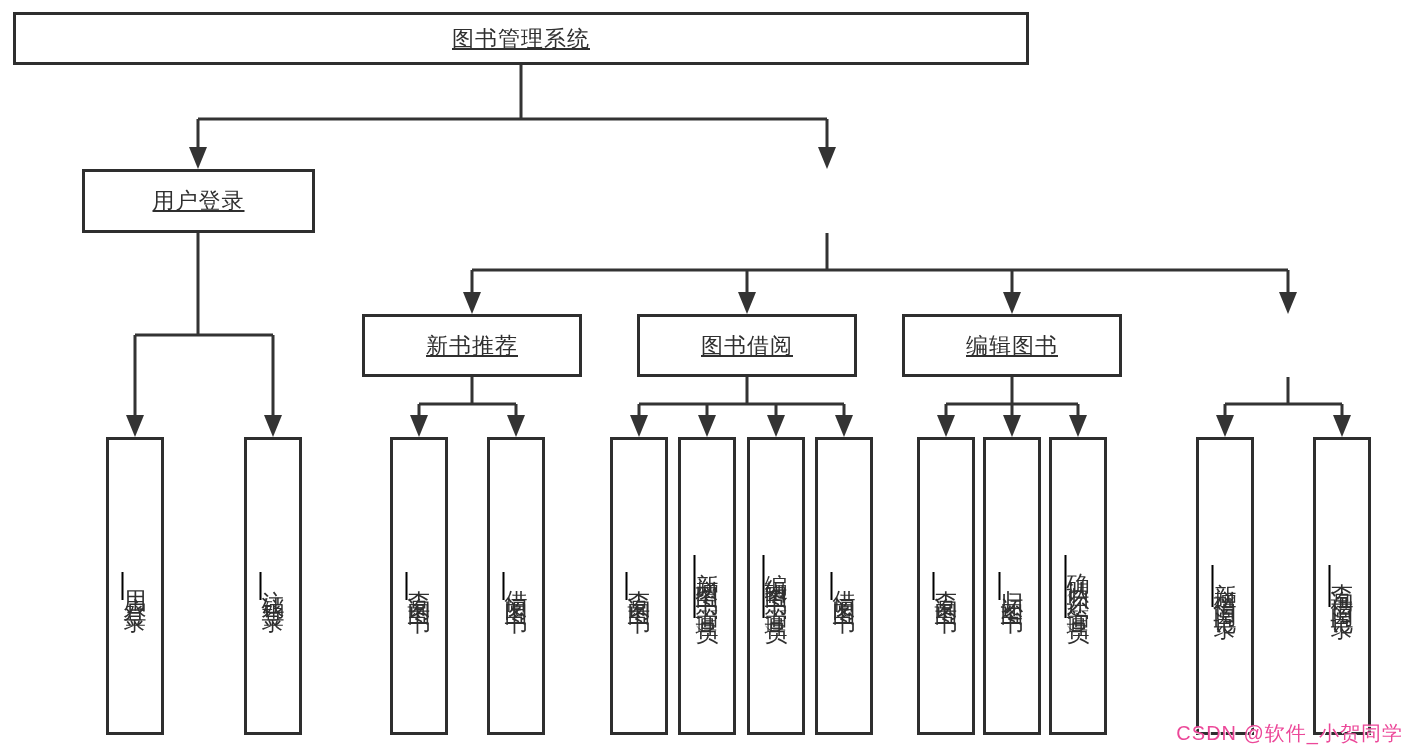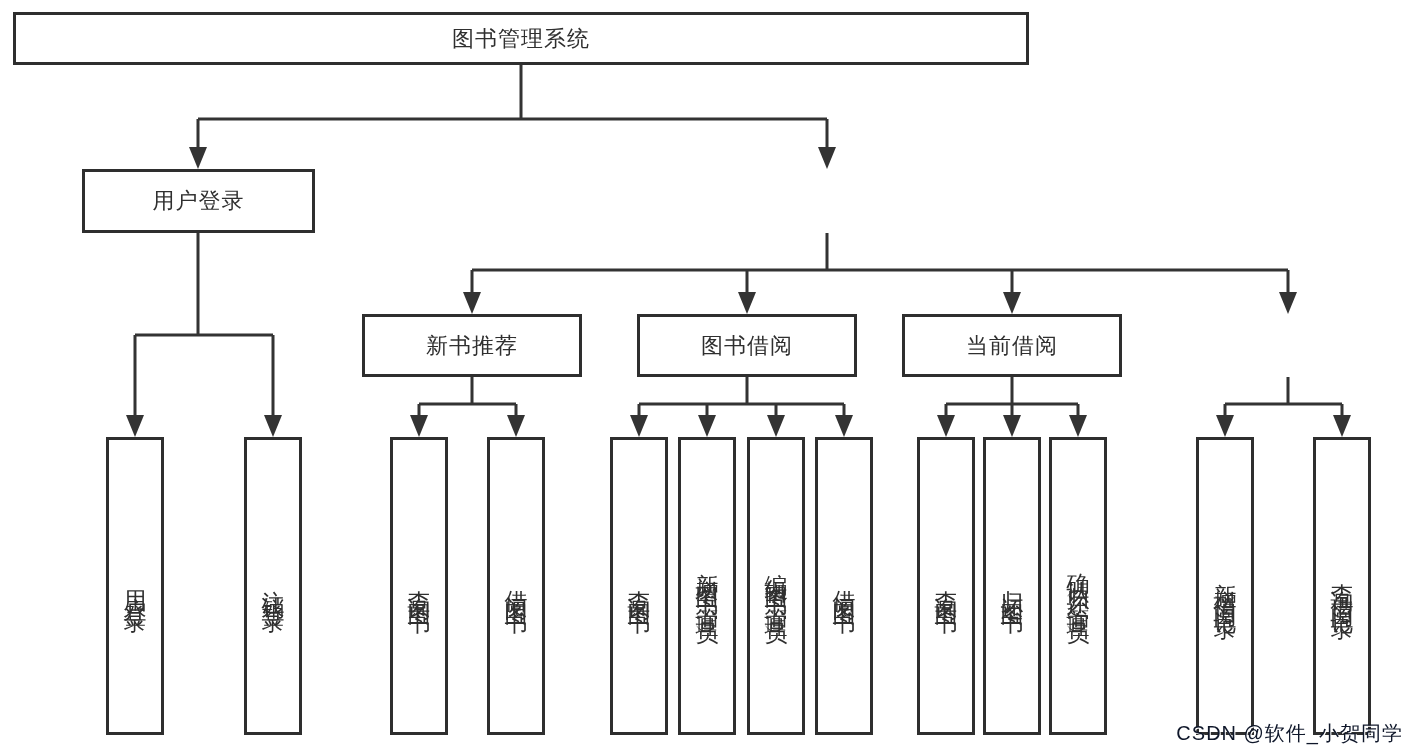--- a/index.html
+++ b/index.html
@@ -11,35 +11,36 @@
     overflow:hidden;
   }
   .wires{position:absolute;left:0;top:0;z-index:1;}
   .node{
     position:absolute;
     box-sizing:border-box;
     border:3px solid #2e2e2e;
     background:#ffffff;
     display:flex;align-items:center;justify-content:center;
     z-index:2;
+    text-decoration:underline;
   }
   .hnode{font-size:22px;color:#2f2f2f;letter-spacing:1px;}
   .vnode span{
     writing-mode:vertical-rl;
     text-orientation:mixed;
     font-size:23px;
     letter-spacing:7px;
     color:#2f2f2f;
     line-height:1;
   }
   .watermark{
     position:absolute;
     right:2px;top:720px;
     font-size:20px;
-    color:#0f172a;
+    color:#ec4899;
     letter-spacing:1px;
     text-shadow:1px 1px 0 #ffffff;
     z-index:3;
     white-space:nowrap;
   }
 </style>
 </head>
 <body>
 
 <div class="canvas">
@@ -84,21 +85,21 @@
     <span>用户登录</span>
   </div>
 
   <div class="node hnode" style="left:362px;top:314px;width:220px;height:63px">
     <span>新书推荐</span>
   </div>
   <div class="node hnode" style="left:637px;top:314px;width:220px;height:63px">
     <span>图书借阅</span>
   </div>
   <div class="node hnode" style="left:902px;top:314px;width:220px;height:63px">
-    <span>当前借阅</span>
+    <span>编辑图书</span>
   </div>
 
   <div class="node vnode" style="left:106px;top:437px;width:58px;height:298px">
     <span>用户登录</span>
   </div>
   <div class="node vnode" style="left:244px;top:437px;width:58px;height:298px">
     <span>注销登录</span>
   </div>
 
   <div class="node vnode" style="left:390px;top:437px;width:58px;height:298px">

